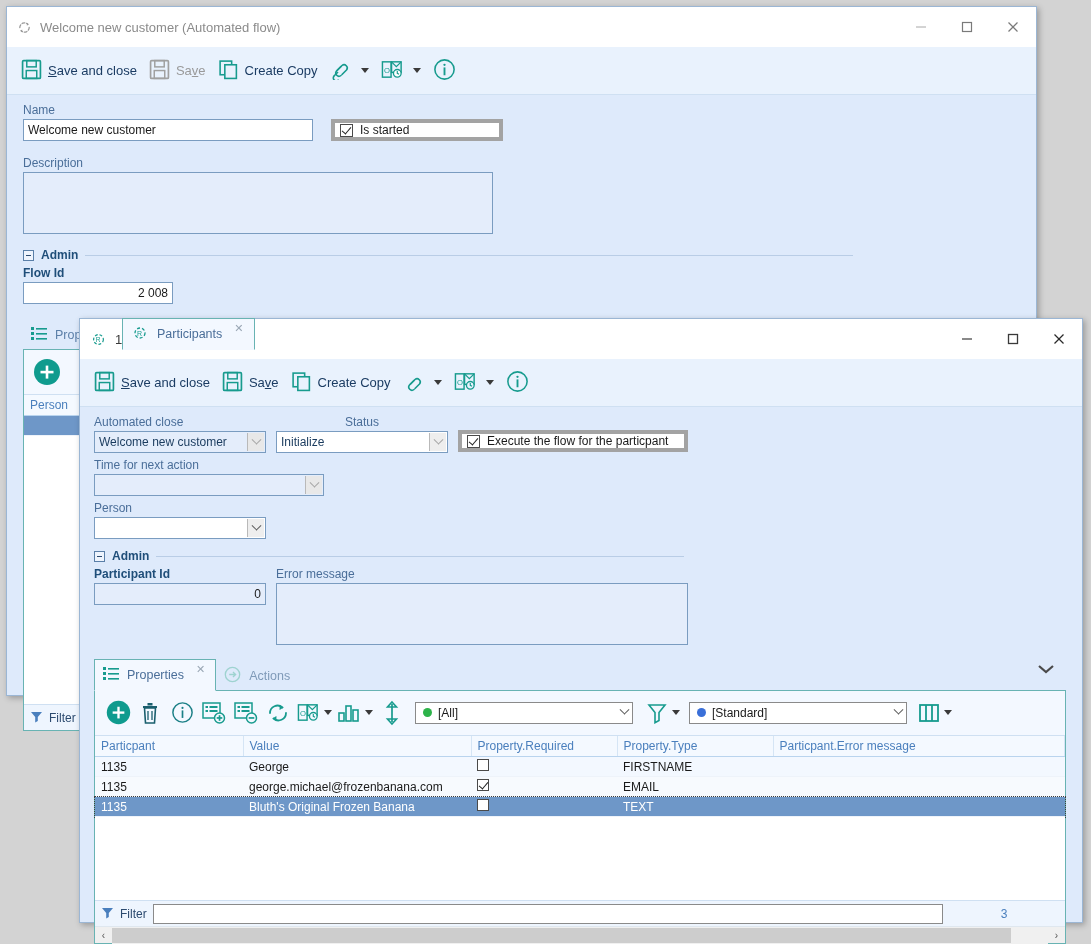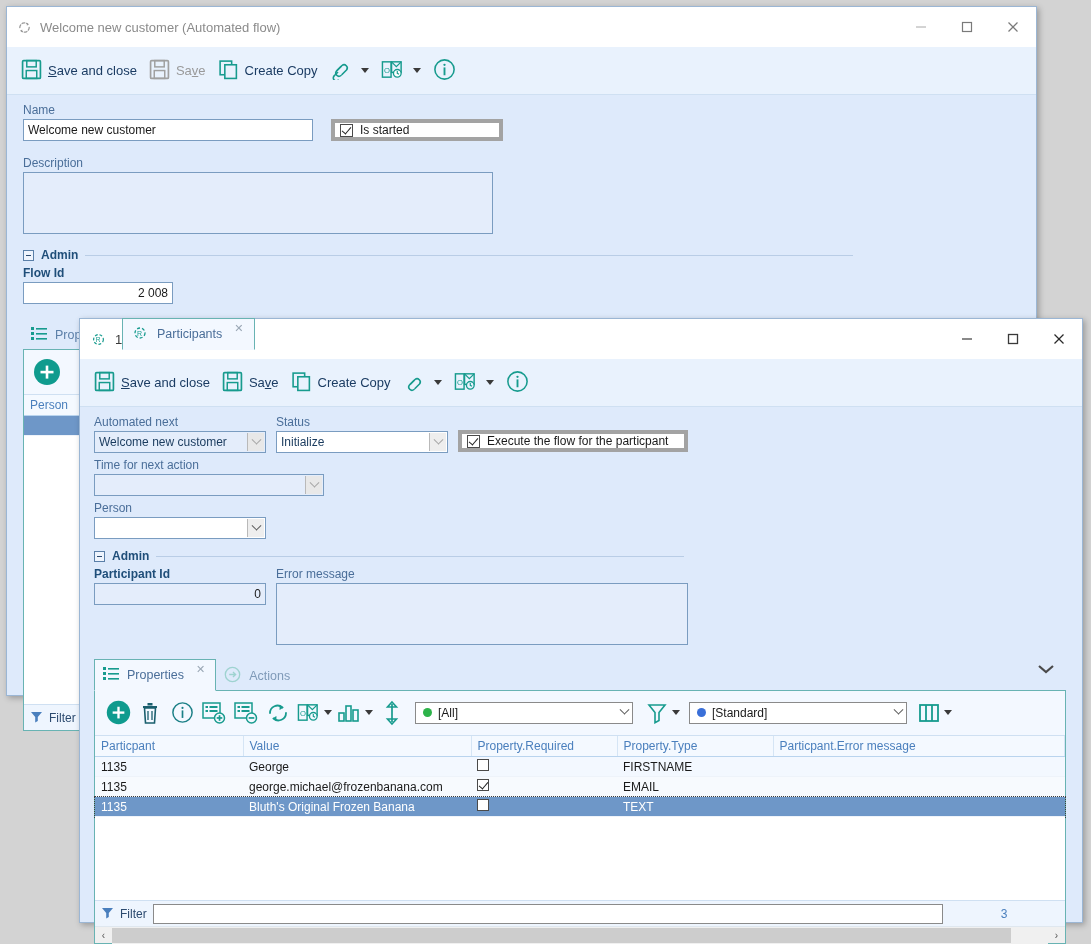--- a/index.html
+++ b/index.html
@@ -400,29 +400,29 @@
               <rect x="10.1" y="9" width="1.8" height="7.5" fill="#179b8e"></rect>
             </svg>
         </span>
       </div>
     </div>
 
     <div class="body" style="padding:8px 14px 0 14px;">
 
       <div style="display:flex; gap:10px; align-items:flex-start;">
         <div style="width:172px;">
-          <div class="flabel">Automated next</div>
+          <div class="flabel">Automated close</div>
           <div class="combo ro">
             <span>Welcome new customer</span>
             <span class="cbtn">
                 <i class="chev grey"></i>
               </span>
           </div>
         </div>
-        <div style="width:172px;">
+        <div style="width:172px;text-align:center;">
           <div class="flabel">Status</div>
           <div class="combo white">
             <span>Initialize</span>
             <span class="cbtn">
                 <i class="chev grey"></i>
               </span>
           </div>
         </div>
         <div style="width:230px; padding-top:15px;">
           <div class="chkbox-field">

